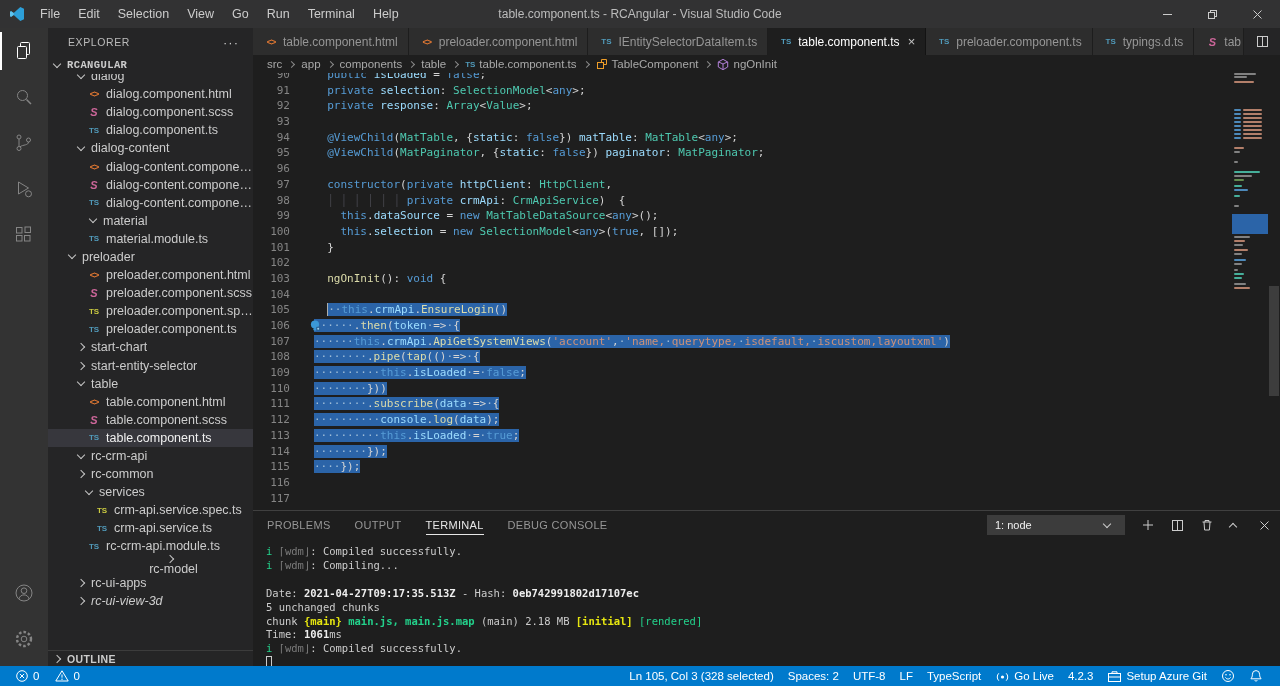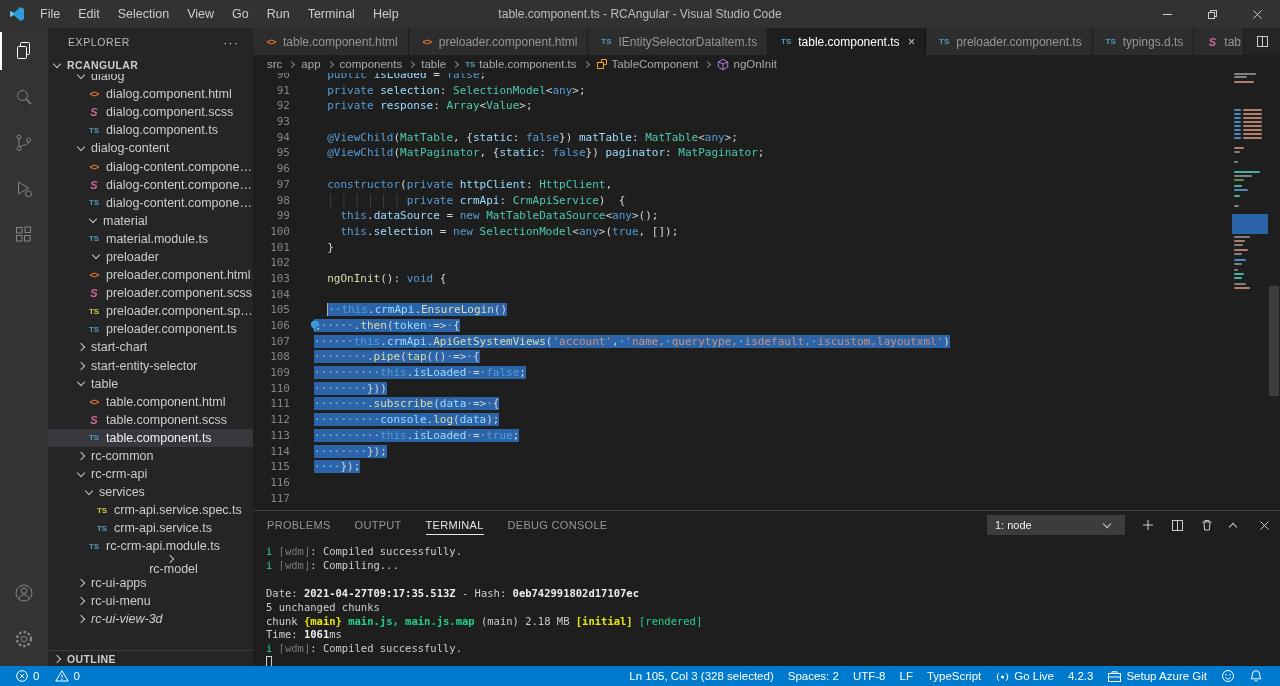--- a/index.html
+++ b/index.html
@@ -20,21 +20,21 @@
   .activitybar { width:48px; background:#333333; display:flex; flex-direction:column; align-items:center; flex:none; }
   .ab-item { width:48px; height:46px; display:flex; align-items:center; justify-content:center; color:#858585; position:relative; }
   .ab-item.active { color:#ffffff; }
   .ab-item.active::before { content:""; position:absolute; left:0; top:4px; bottom:4px; width:2px; background:#ffffff; }
   .ab-bottom { margin-top:auto; margin-bottom:4px; }
 
   
   .sidebar { width:205px; background:#252526; color:#cccccc; display:flex; flex-direction:column; font-size:12.5px; flex:none; min-height:0; }
   .sb-header { height:28px; flex:none; display:flex; align-items:center; padding:0 14px 0 20px; font-size:10.5px; color:#bbbbbb; letter-spacing:.6px; }
   .sb-more { margin-left:auto; color:#cccccc; font-size:13px; letter-spacing:1px; }
-  .section-header { height:18px; flex:none; display:flex; align-items:center; font-weight:bold; font-size:10.5px; padding-left:6px; letter-spacing:.4px; }
+  .section-header { height:18px; flex:none; display:flex; align-items:center; font-weight:bold; font-size:10.5px; padding-left:6px; letter-spacing:.4px;font-family:Liberation Mono, monospace; }
   .tree { flex:1; overflow:hidden; }
   .trow { height:18.1px; display:flex; align-items:center; white-space:nowrap; cursor:default; }
   .trow.sel { background:#37373d; color:#f0f0f0; }
   .tlabel { overflow:hidden; text-overflow:ellipsis; }
   .chev { width:6px; height:6px; border-right:1.3px solid #c5c5c5; border-bottom:1.3px solid #c5c5c5; display:inline-block; flex:none; margin-right:7px; }
   .chev.down { transform:rotate(45deg); margin-top:-3px; }
   .chev.right { transform:rotate(-45deg); }
   .chev.up { transform:rotate(-135deg); margin-top:4px; }
   .ficon { width:16px; margin-right:4px; text-align:center; flex:none; font-family:"Liberation Sans",sans-serif; }
   .ficon.html { color:#e37933; font-size:9px; font-weight:700; letter-spacing:-1px; }
@@ -245,21 +245,21 @@
             <span class="tlabel">dialog-content.component.ts</span>
           </div>
           <div class="trow" style="padding-left: 42px;">
             <span class="chev down"></span>
             <span class="tlabel">material</span>
           </div>
           <div class="trow" style="padding-left: 38px;">
             <span class="ficon ts">TS</span>
             <span class="tlabel">material.module.ts</span>
           </div>
-          <div class="trow" style="padding-left: 45px;">
+          <div class="trow" style="padding-left: 21px;">
             <span class="chev down"></span>
             <span class="tlabel">preloader</span>
           </div>
           <div class="trow" style="padding-left: 38px;">
             <span class="ficon html">&lt;&gt;</span>
             <span class="tlabel">preloader.component.html</span>
           </div>
           <div class="trow" style="padding-left: 38px;">
             <span class="ficon scss">S</span>
             <span class="tlabel">preloader.component.scss</span>
@@ -290,26 +290,26 @@
           </div>
           <div class="trow" style="padding-left: 38px;">
             <span class="ficon scss">S</span>
             <span class="tlabel">table.component.scss</span>
           </div>
           <div class="trow sel" style="padding-left: 38px;">
             <span class="ficon ts">TS</span>
             <span class="tlabel">table.component.ts</span>
           </div>
           <div class="trow" style="padding-left: 30px;">
+            <span class="chev down"></span>
+            <span class="tlabel">rc-crm-api</span>
+          </div>
+          <div class="trow" style="padding-left: 30px;">
             <span class="chev right"></span>
             <span class="tlabel">rc-common</span>
-          </div>
-          <div class="trow" style="padding-left: 30px;">
-            <span class="chev down"></span>
-            <span class="tlabel">rc-crm-api</span>
           </div>
           <div class="trow" style="padding-left: 38px;">
             <span class="chev down"></span>
             <span class="tlabel">services</span>
           </div>
           <div class="trow" style="padding-left: 46px;">
             <span class="ficon tsspec">TS</span>
             <span class="tlabel">crm-api.service.spec.ts</span>
           </div>
           <div class="trow" style="padding-left: 46px;">
@@ -320,24 +320,20 @@
             <span class="ficon ts">TS</span>
             <span class="tlabel">rc-crm-api.module.ts</span>
           </div>
           <div class="trow" style="padding-left: 46px; flex-direction: column;">
             <span class="chev right"></span>
             <span class="tlabel">rc-model</span>
           </div>
           <div class="trow" style="padding-left: 30px;">
             <span class="chev right"></span>
             <span class="tlabel">rc-ui-apps</span>
-          </div>
-          <div class="trow" style="padding-left: 30px;">
-            <span class="chev right"></span>
-            <span class="tlabel">rc-ui-menu</span>
           </div>
           <div class="trow" style="padding-left: 30px; font-style: italic;">
             <span class="chev right"></span>
             <span class="tlabel">rc-ui-view-3d</span>
           </div>
         </div>
       <div class="outline-header">
         <span class="chev right"></span>
         <span>OUTLINE</span>
       </div>

